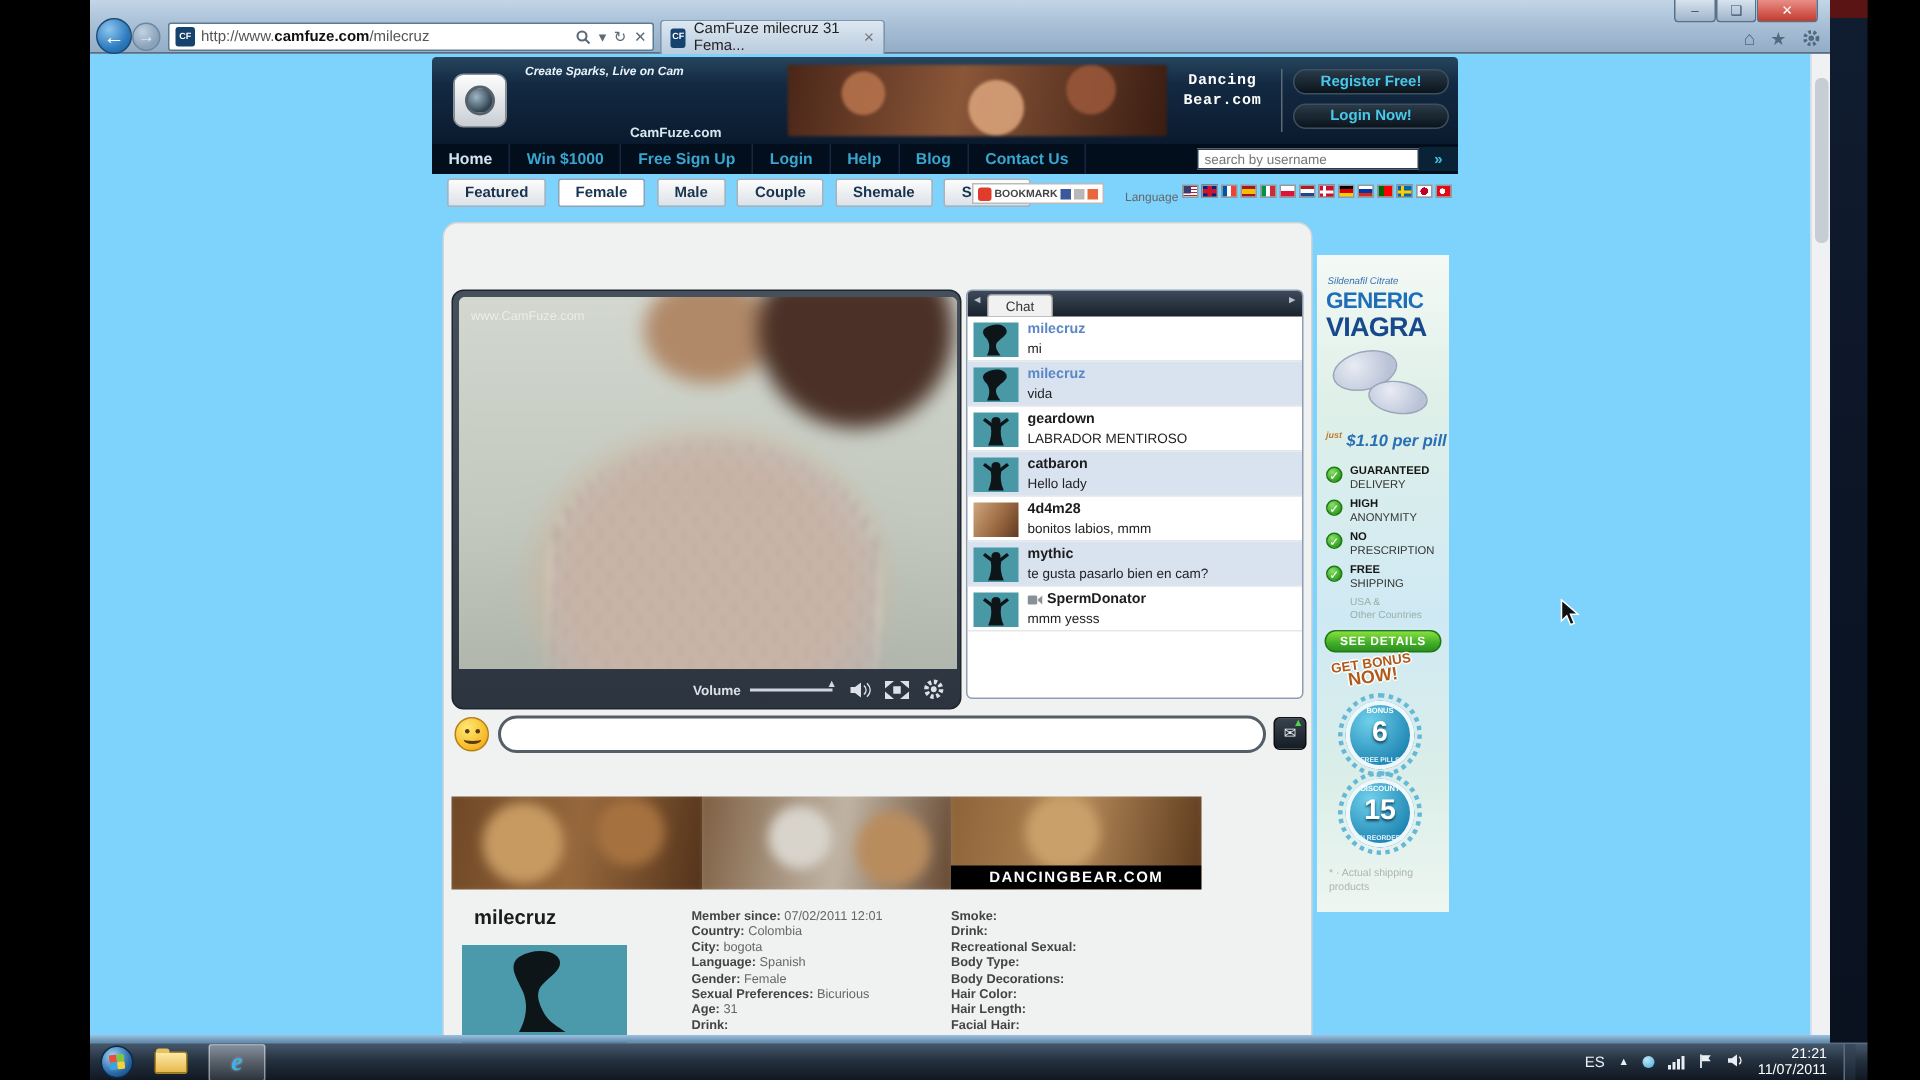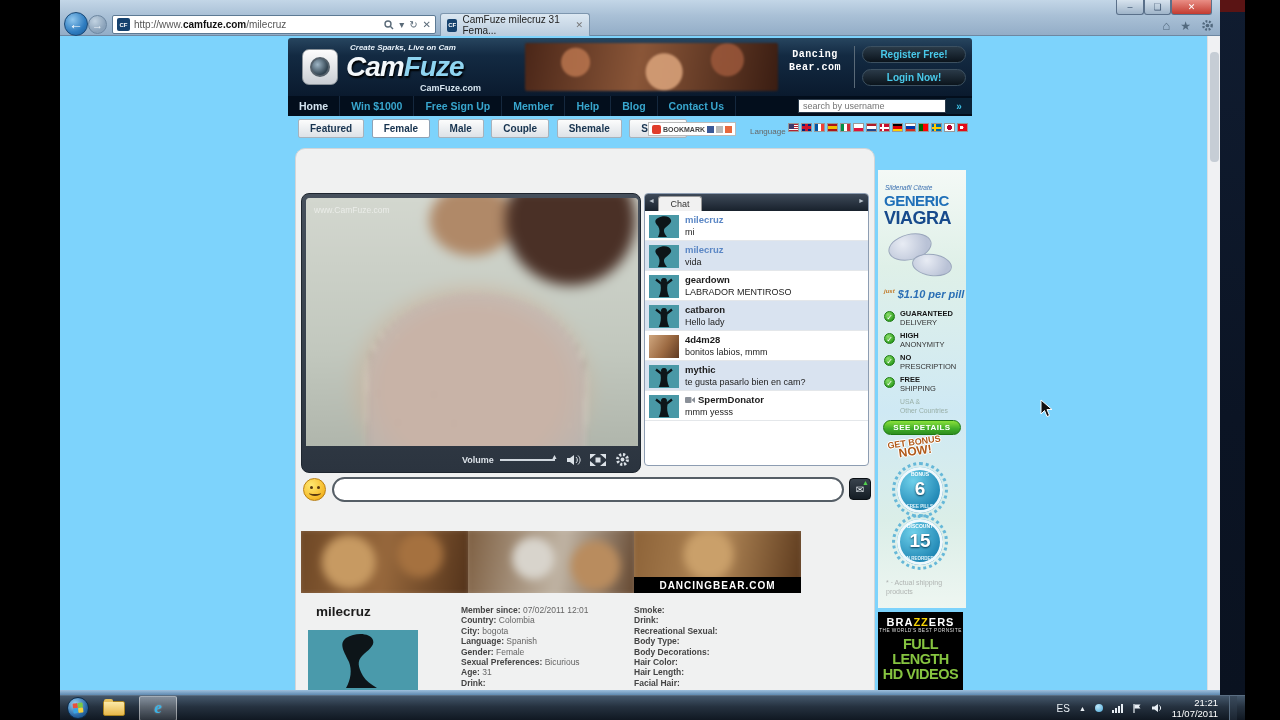--- a/index.html
+++ b/index.html
@@ -308,34 +308,33 @@
         </div>
       </div>
 
       <div class="page">
 
         <div class="site-header">
           <div class="cam-ic">
               <div class="lens"></div>
             </div>
           <div class="tagline">Create Sparks, Live on Cam</div>
-          <div class="logotype"><span>Cam</span><span class="fuze">Fuze</span></div>
           <div class="logodomain">CamFuze.com</div>
           <div class="hdr-banner"></div>
           <div class="db-brand"><span>Dancing</span><br><span>Bear.com</span></div>
           <div class="db-sep"></div>
           <div class="hdr-btn" style="top:8px;">Register Free!</div>
           <div class="hdr-btn" style="top:31px;">Login Now!</div>
         </div>
 
         <div class="navbar">
           <span class="nav-item first">Home</span>
           <span class="nav-item">Win $1000</span>
           <span class="nav-item">Free Sign Up</span>
-          <span class="nav-item">Member</span>
+          <span class="nav-item">Login</span>
           <span class="nav-item">Help</span>
           <span class="nav-item">Blog</span>
           <span class="nav-item">Contact Us</span>
           <span class="nav-search">
             <input placeholder="search by username" style="">
             <span class="go">»</span>
           </span>
         </div>
 
         <div class="filter-row">
@@ -569,26 +568,20 @@
           <div class="badge" style="top:344px;">
             <div class="inner">
               <div class="arc-t">DISCOUNT</div>
               <div class="num">15</div>
               <div class="arc-b">ON REORDERS</div>
             </div>
           </div>
           <div class="vg-foot"><span>* · Actual shipping</span><br><span>products</span></div>
         </div>
 
-        <div class="brazzers">
-          <div class="bz-brand"><span>BRA</span><span class="yy">ZZ</span><span>ERS</span></div>
-          <div class="bz-tag">THE WORLD'S BEST PORNSITE</div>
-          <div class="bz-big">FULL LENGTH</div>
-          <div class="bz-big" style="margin-top:0;">HD VIDEOS</div>
-        </div>
 
         <div class="scrollbar">
             <div class="thumb"></div>
           </div>
 
         <div class="cursor">
           <svg width="13" height="19" viewBox="0 0 13 19">
               <path d="M1 1v14l3.5-3.5 2.5 6 2.5-1-2.5-6H12z" fill="#111" stroke="#fff" stroke-width="1"></path>
             </svg>
         </div>

